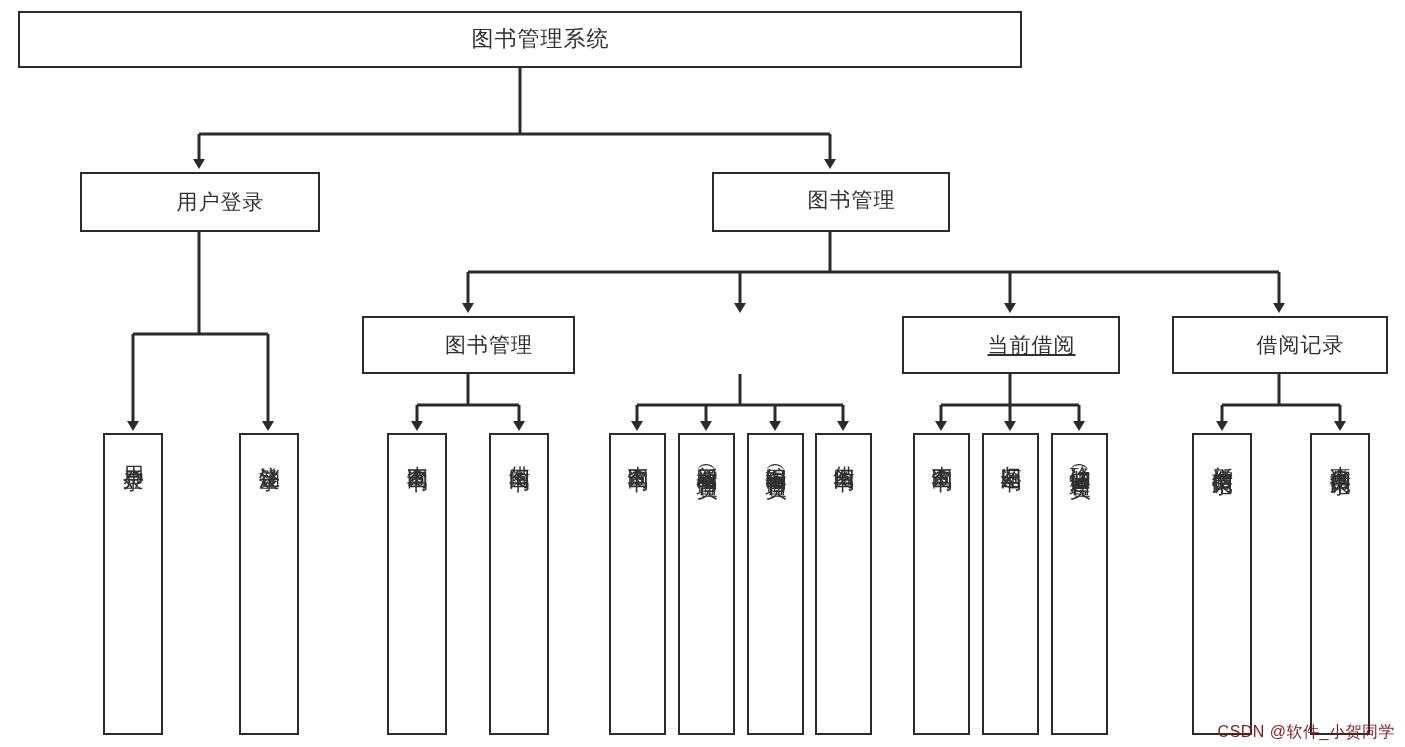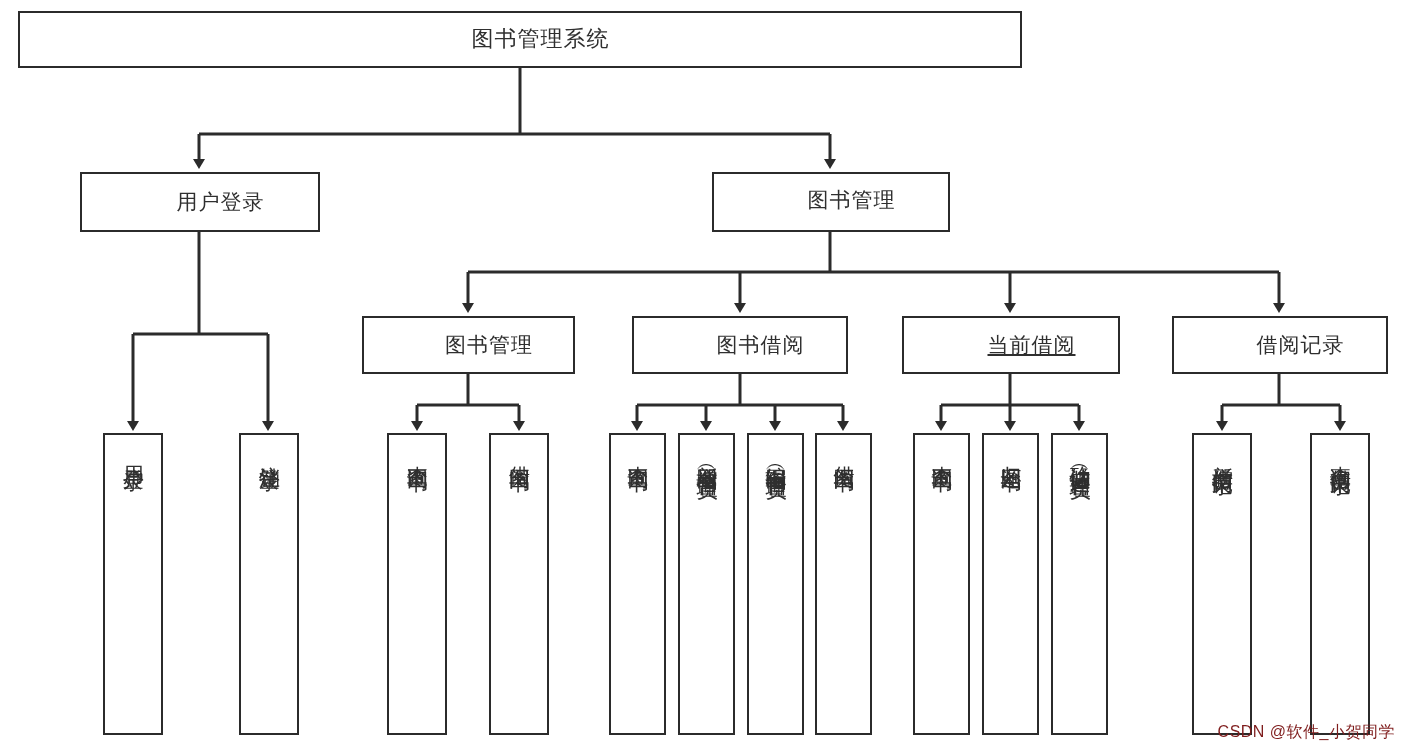--- a/index.html
+++ b/index.html
@@ -134,23 +134,20 @@
   </div>
 
   <div class="node h" style="left:712px; top:172px; width:238px; height:60px;font-family:Liberation Mono, monospace;">
     <span>图书管理</span>
   </div>
 
   <div class="node h" style="left:362px; top:316px; width:213px; height:58px;">
     <span>图书管理</span>
   </div>
 
-  <div class="node h" style="left:632px; top:316px; width:216px; height:58px;">
-    <span>图书借阅</span>
-  </div>
 
   <div class="node h" style="left:902px; top:316px; width:218px; height:58px;text-decoration:underline;">
     <span>当前借阅</span>
   </div>
 
   <div class="node h" style="left:1172px; top:316px; width:216px; height:58px;">
     <span>借阅记录</span>
   </div>
 
   <div class="node v" style="left:103px; top:433px; width:60px; height:302px;">

